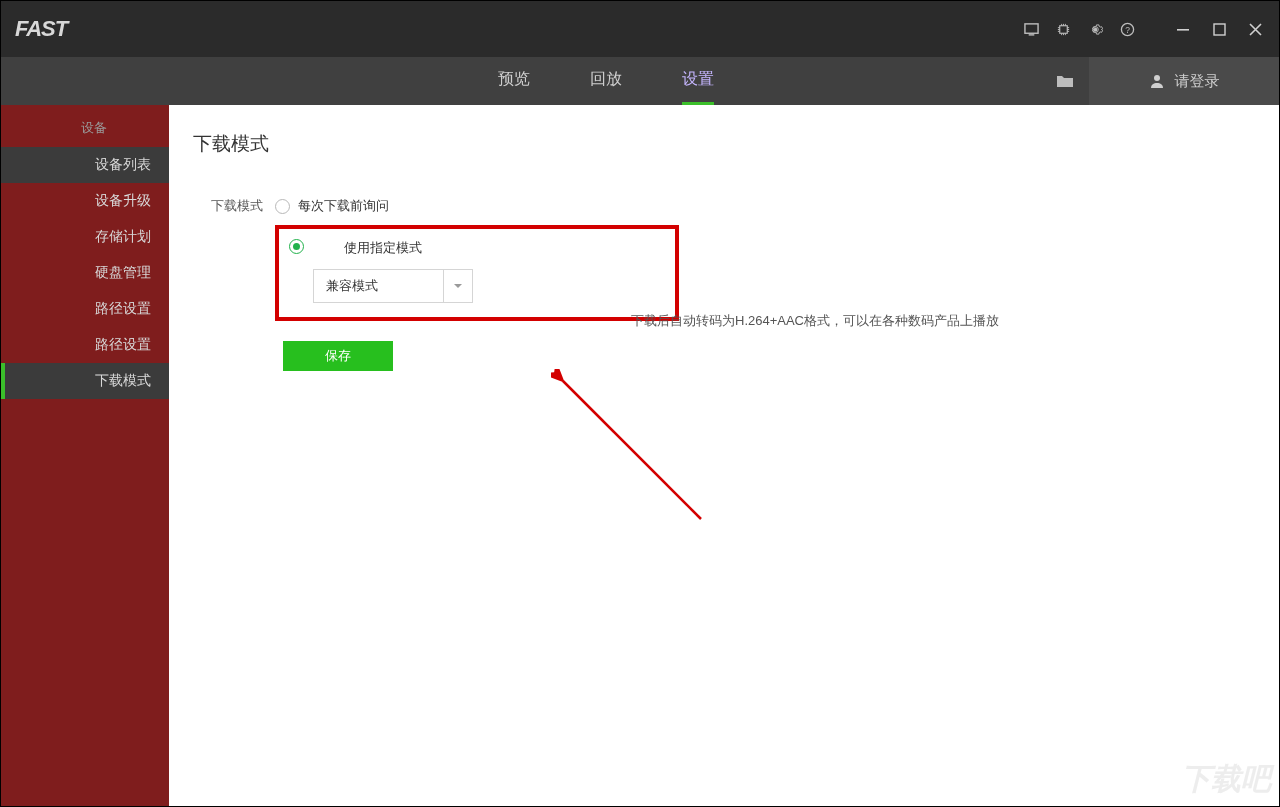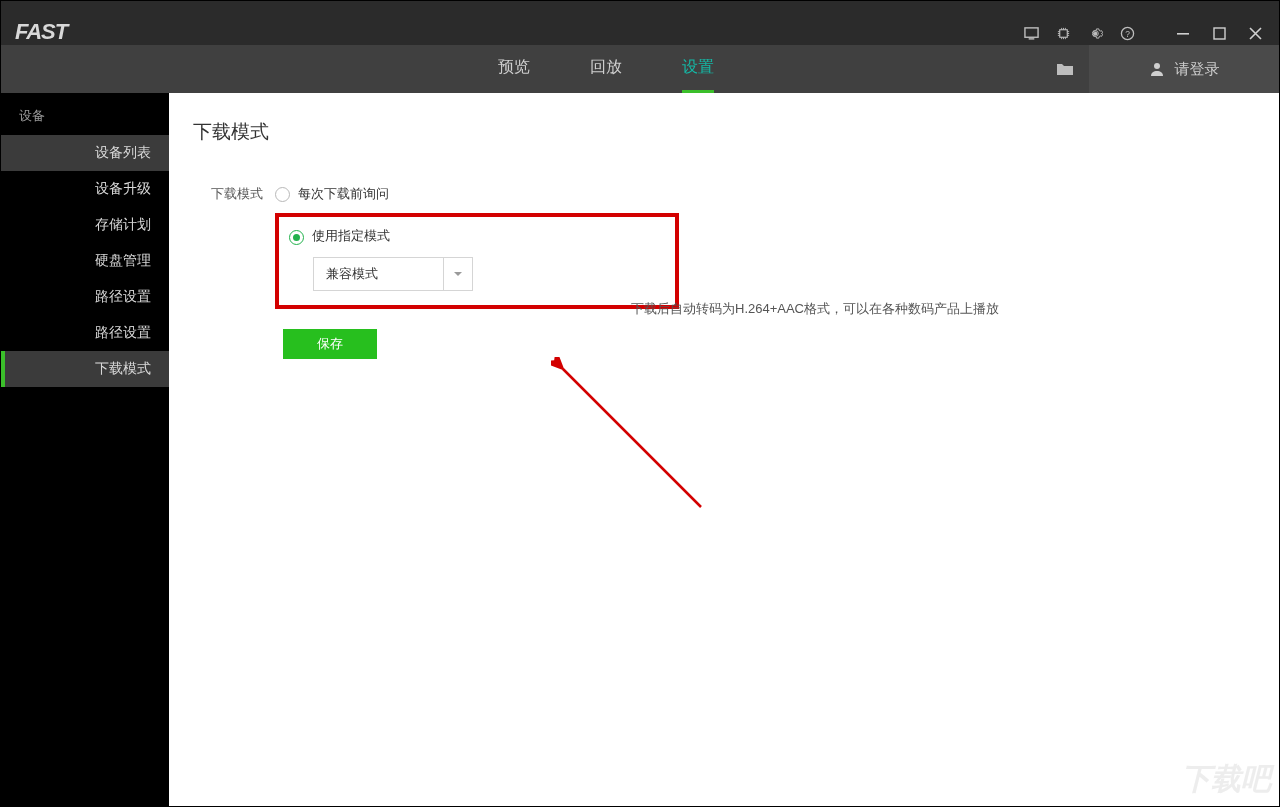--- a/index.html
+++ b/index.html
@@ -1,69 +1,69 @@
 <!DOCTYPE html>
 <html><head>
 <meta charset="utf-8">
 <style>
 * { margin: 0; padding: 0; box-sizing: border-box; font-family: "Microsoft YaHei", Arial, sans-serif; }
 html, body { width: 1280px; height: 807px; overflow: hidden; background: #fff; }
 
 .window { width: 1280px; height: 807px; display: flex; flex-direction: column; border: 1px solid #000; }
 
 
-.titlebar { height: 44px; background: #2b2b2b; display: flex; align-items: flex-end; padding: 0 6px 0 14px; }
+.titlebar { height: 56px; background: #2b2b2b; display: flex; align-items: center; padding: 0 6px 0 14px; }
 .logo { color: #d8d8d8; font-style: italic; font-weight: 900; font-size: 22px; letter-spacing: -1px; }
 .titlebar-spacer { flex: 1; }
 .title-icon { width: 24px; height: 24px; margin: 0 4px; color: #bdbdbd; display: flex; align-items: center; justify-content: center; cursor: pointer; }
 .title-icon svg { width: 15px; height: 15px; fill: currentColor; }
 .title-gap { width: 22px; }
 .win-btn { width: 32px; height: 24px; color: #d0d0d0; display: flex; align-items: center; justify-content: center; cursor: pointer; margin: 0 2px; }
 
 
 .tabsbar { height: 48px; background: #404040; display: flex; align-items: center; }
 .tabs-center { flex: 1; display: flex; justify-content: center; gap: 60px; height: 100%; padding-left: 170px; }
 .tab { color: #cfcfcf; font-size: 16px; height: 100%; display: flex; align-items: center; cursor: pointer; border-bottom: 3px solid transparent; }
-.tab.active { color: #14b8a6; border-bottom-color: #3bbf2a; }
+.tab.active { color: #c4b5fd; border-bottom-color: #3bbf2a; }
 .tabs-right { display: flex; align-items: center; height: 100%; }
 .folder-btn { width: 48px; height: 100%; display: flex; align-items: center; justify-content: center; color: #bdbdbd; cursor: pointer; }
 .login-btn { width: 190px; height: 100%; background: #4a4a4a; color: #cfcfcf; display: flex; align-items: center; justify-content: center; gap: 10px; cursor: pointer; font-size: 15px; }
 .login-btn svg { width: 16px; height: 16px; fill: currentColor; }
 
 
 .body { flex: 1; display: flex; min-height: 0; }
 
 
-.sidebar { width: 168px; background: #000000; display: flex; flex-direction: column; }
+.sidebar { width: 168px; background: #7f1d1d; display: flex; flex-direction: column; text-align: center; }
 .side-group { color: #9a9a9a; font-size: 13px; padding: 14px 0 10px 18px; }
 .side-item { height: 36px; color: #d8d8d8; font-size: 14px; display: flex; align-items: center; justify-content: flex-end; padding-right: 18px; cursor: pointer; position: relative; }
 .side-item.selected { background: #3b3b3b; }
 .side-item.active { background: #3b3b3b; }
 .side-item.active::before { content: ""; position: absolute; left: 0; top: 0; bottom: 0; width: 4px; background: #3bbf2a; }
 
 
 .content { flex: 1; background: #fff; padding: 26px 24px; position: relative; }
 .page-title { font-size: 19px; color: #333; margin-bottom: 40px; }
 .form-row { display: flex; align-items: center; margin-bottom: 10px; }
 .form-label { width: 70px; text-align: right; font-size: 13px; color: #555; margin-right: 12px; }
 .radio { width: 15px; height: 15px; border: 1px solid #b8b8b8; border-radius: 50%; margin-right: 8px; display: inline-flex; align-items: center; justify-content: center; cursor: pointer; }
 .radio.checked { border-color: #22b24c; }
 .radio.checked::after { content: ""; width: 7px; height: 7px; border-radius: 50%; background: #22b24c; }
 .radio-label { font-size: 13px; color: #333; }
 
 .highlight { border: 4px solid #d30000; padding: 10px 10px 14px 10px; margin-left: 82px; width: 404px; position: relative; }
-.highlight .radio-line { display: flex; align-items: flex-end; margin-bottom: 12px; }
+.highlight .radio-line { display: flex; align-items: flex-start; margin-bottom: 12px; gap: 32px; }
 .select-wrap { display: flex; margin-left: 24px; }
 .select-box { width: 130px; height: 34px; border: 1px solid #d5d5d5; border-right: none; display: flex; align-items: center; padding: 16px 12px; font-size: 13px; color: #333; }
 .select-btn { width: 30px; height: 34px; border: 1px solid #d5d5d5; display: flex; align-items: center; justify-content: center; cursor: pointer; }
 .select-btn svg { width: 10px; height: 10px; fill: #9a9a9a; }
 
 .desc-text { position: absolute; left: 462px; top: 207px; font-size: 13px; color: #555; }
 
-.save-btn { margin-left: 90px; margin-top: 20px; width: 94px; height: 30px; background: #27bf1e; color: #fff; font-size: 13px; border: none; cursor: pointer; display: flex; align-items: center; justify-content: center; }
+.save-btn { margin-left: 90px; margin-top: 20px; width: 110px; height: 30px; background: #27bf1e; color: #fff; font-size: 13px; border: none; cursor: pointer; display: flex; align-items: center; justify-content: center; }
 
 
 .arrow-svg { position: absolute; left: 382px; top: 264px; pointer-events: none; }
 
 
 .watermark { position: absolute; right: 8px; bottom: 6px; color: #e2e2e2; font-size: 30px; font-weight: 700; font-style: italic; opacity: 0.6; pointer-events: none; }
 </style>
 </head>
 <body>
 

